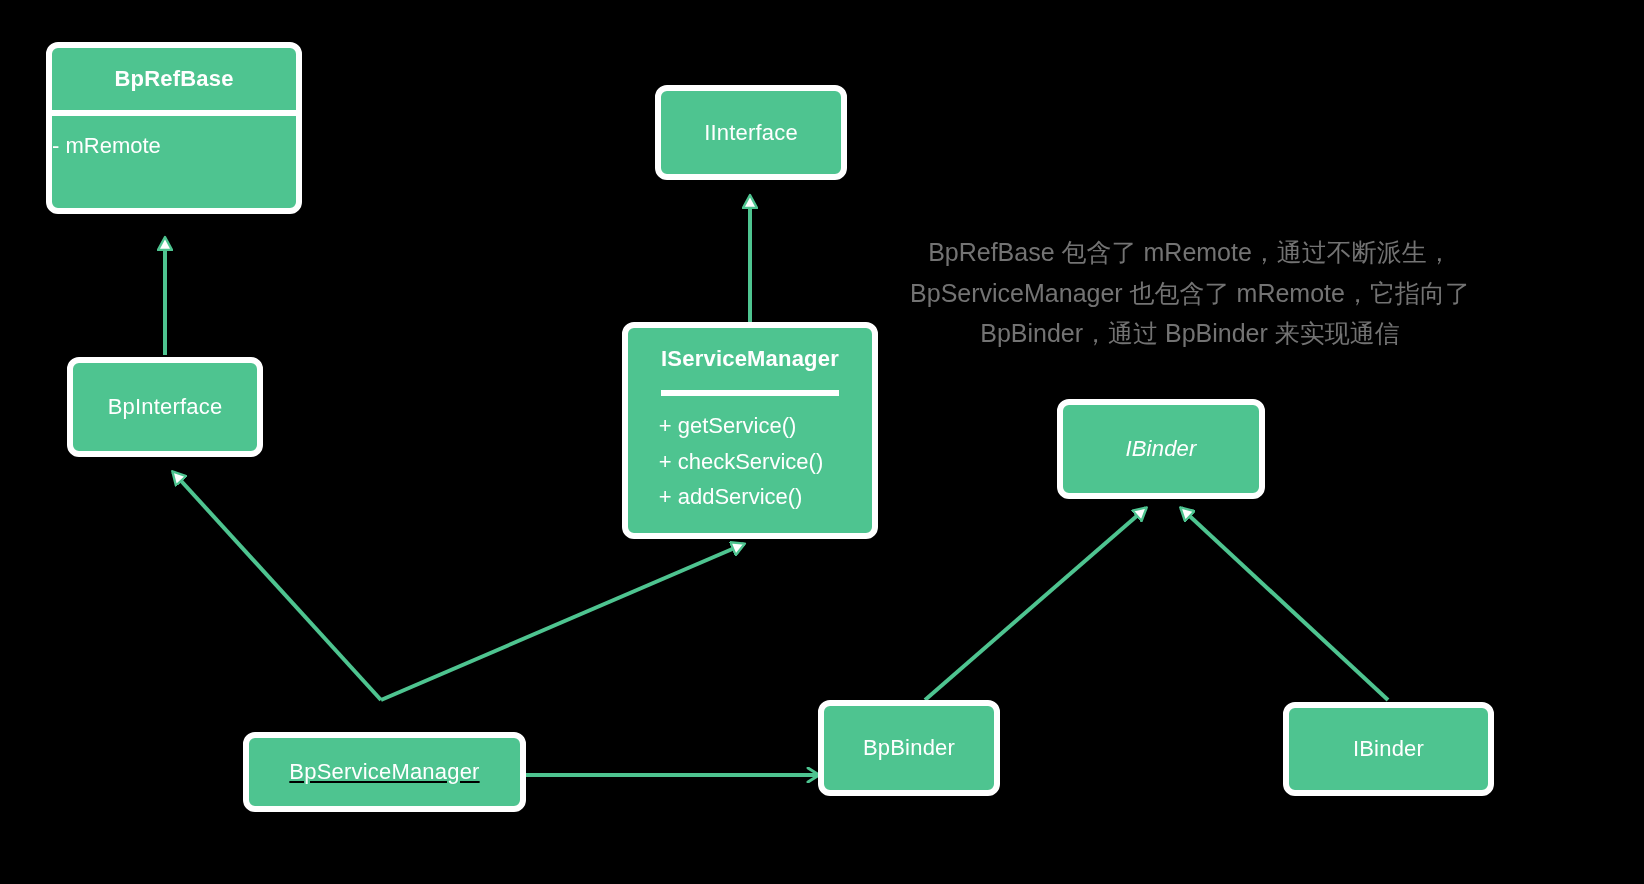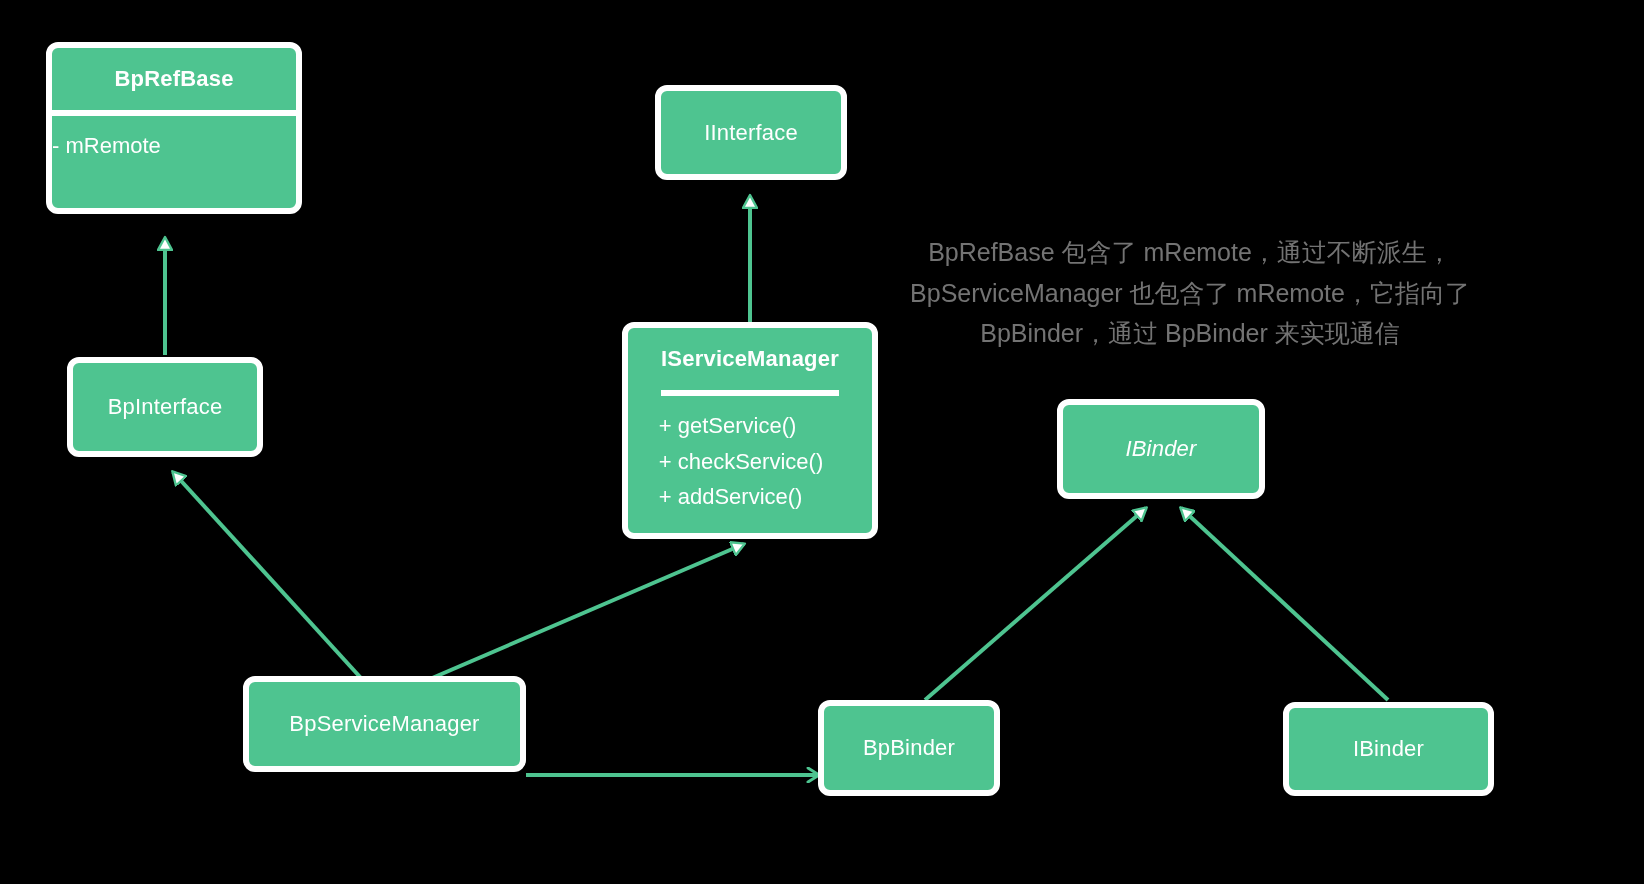--- a/index.html
+++ b/index.html
@@ -142,21 +142,21 @@
       <div class="member">+ getService()</div>
       <div class="member">+ checkService()</div>
       <div class="member">+ addService()</div>
     </div>
   </div>
 
   <div class="node plain" style="left:1057px; top:399px; width:208px; height:100px;font-style:italic;">
     <div class="title">IBinder</div>
   </div>
 
-  <div class="node plain" style="left:243px; top:676px; width:283px; height:96px;">
+  <div class="node plain" style="left:243px; top:732px; width:283px; height:80px;text-decoration:underline;">
     <div class="title">BpServiceManager</div>
   </div>
 
   <div class="node plain" style="left:818px; top:700px; width:182px; height:96px;justify-content:center;">
     <div class="title">BpBinder</div>
   </div>
 
   <div class="node plain" style="left:1283px; top:702px; width:211px; height:94px;">
     <div class="title">IBinder</div>
   </div>

